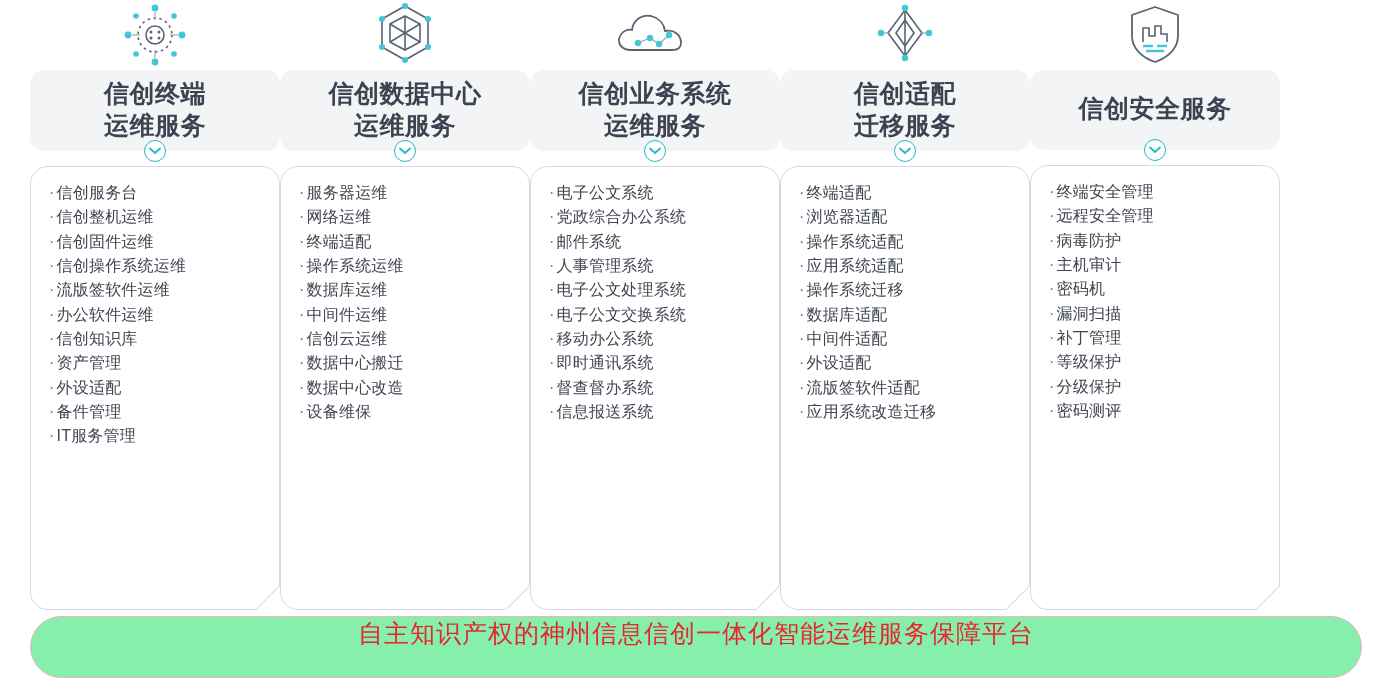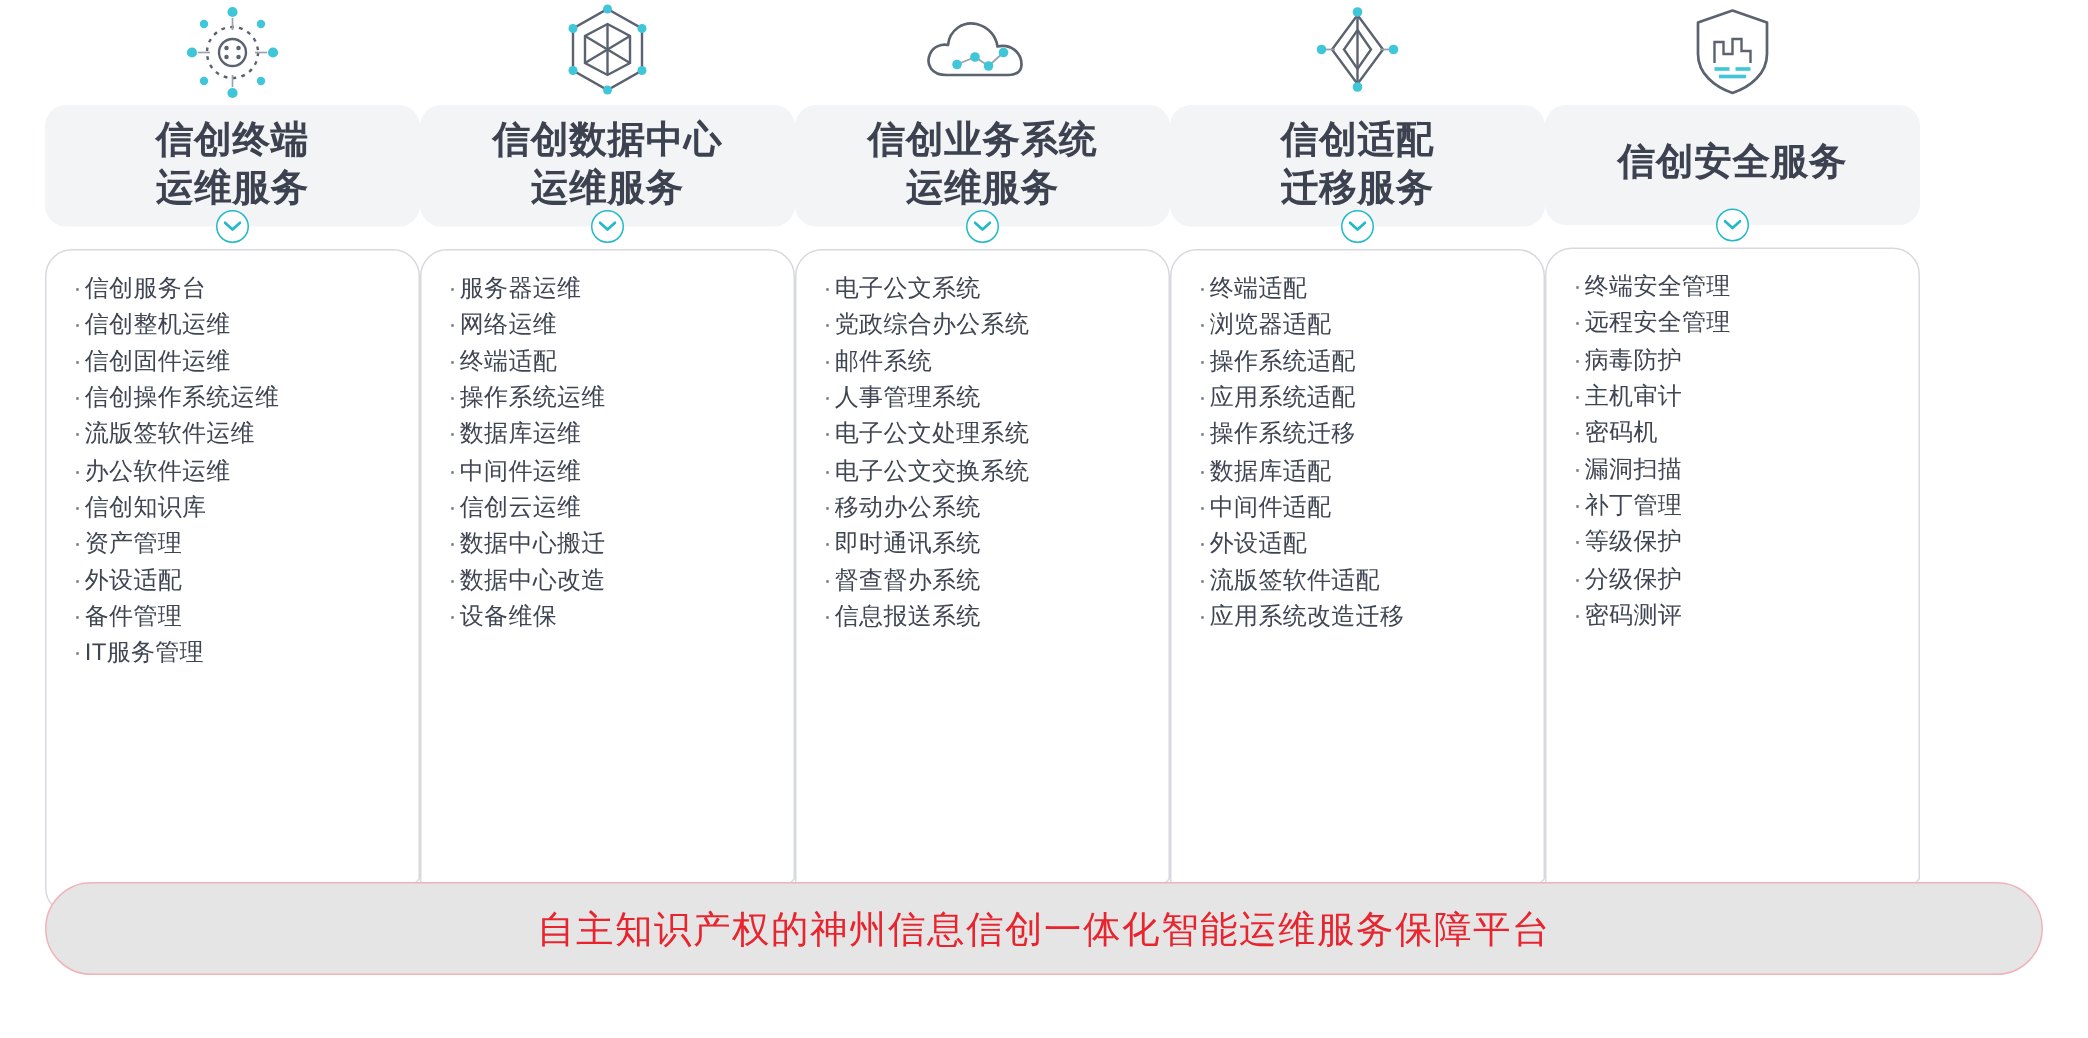--- a/index.html
+++ b/index.html
@@ -121,29 +121,28 @@
   }
   .items li .dot {
     color: #6b7280;
     margin-right: 2px;
   }
 
   
   .footer {
     position: absolute;
     left: 30px;
-    top: 588px;
+    top: 616px;
     width: 1332px;
     height: 62px;
     border: 1.6px solid #f0b3bc;
     border-radius: 31px;
     display: flex;
-    align-items: center;
     justify-content: center;
-    background: #e5e5e5;
+    background: #86efac;
   }
   .footer-text {
     font-size: 25px;
     color: #e8252f;
     letter-spacing: 1px;
   }
 </style>
 </head>
 <body>
 

